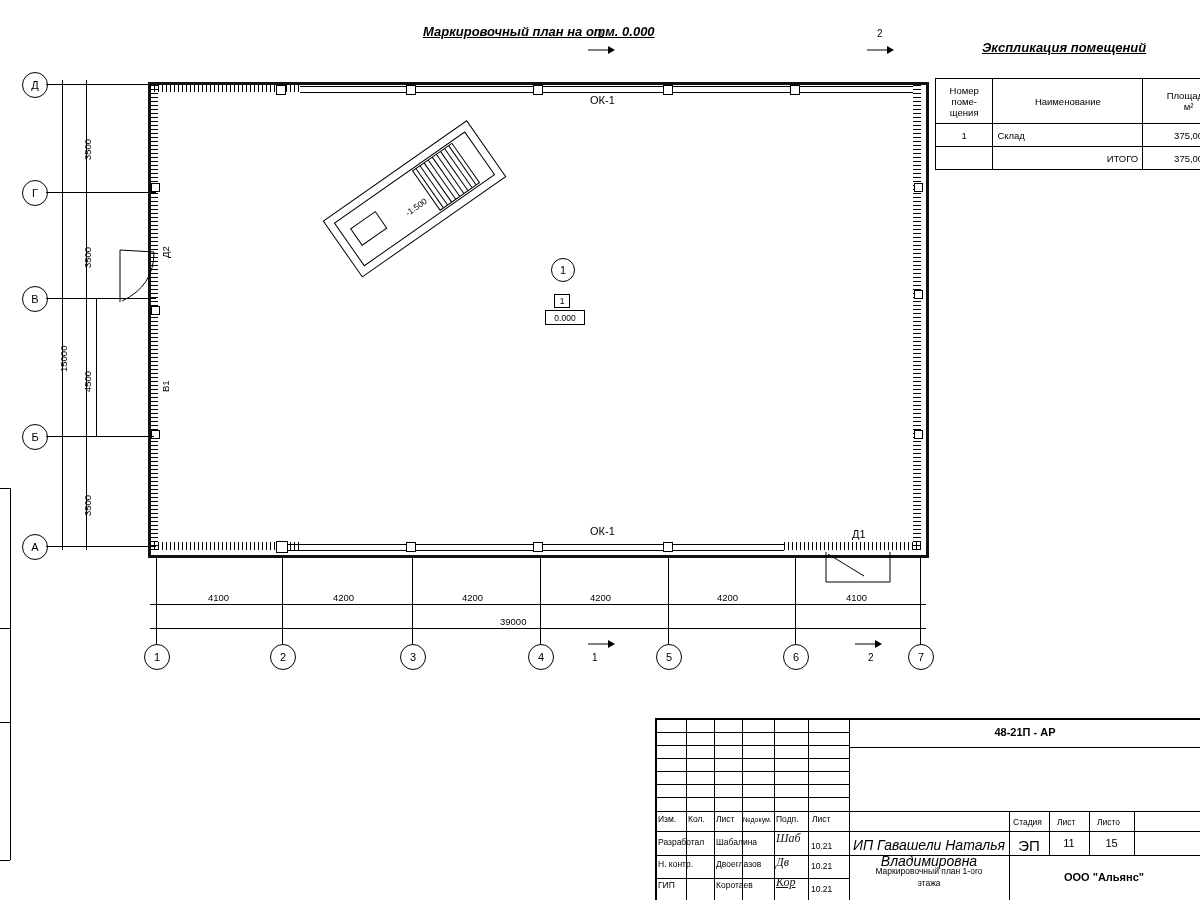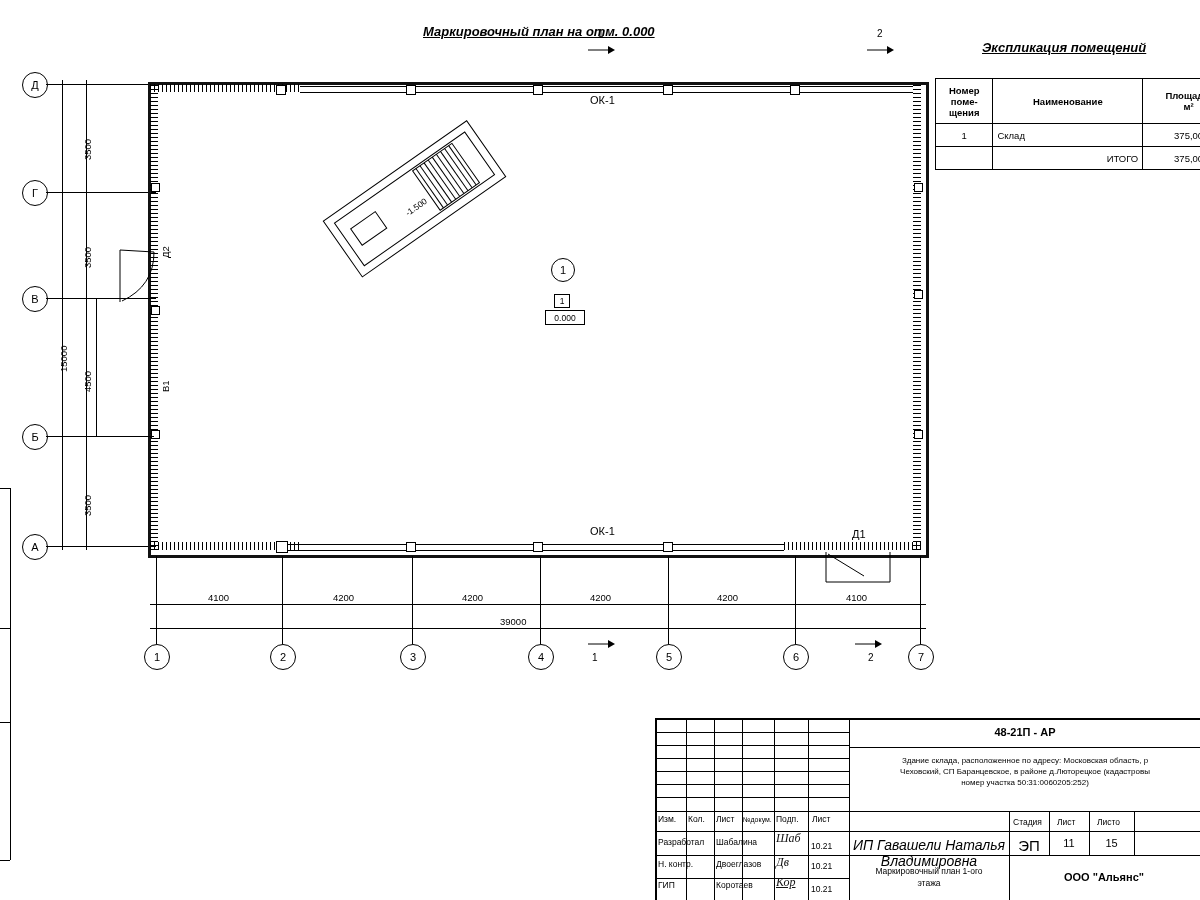--- a/index.html
+++ b/index.html
@@ -22,21 +22,21 @@
 
   .wallbox { position:absolute; border:3px solid #111; background:transparent; }
   .wall-hatch { position:absolute; background:
       repeating-linear-gradient(90deg,#000 0 1px, transparent 1px 4px); }
   .wall-hatch-v { position:absolute; background:
       repeating-linear-gradient(0deg,#000 0 1px, transparent 1px 4px); }
   .mullion { position:absolute; border:1px solid #000; background:#fff; }
 
   .tbl { border-collapse:collapse; font-size:9.5px; }
   .tbl td, .tbl th { border:1px solid #000; padding:2px 4px; font-weight:normal; }
-  .tbl th { font-weight:bold; }
+  .tbl th { font-weight:normal; }
 
   .stamp { position:absolute; border:1px solid #000; }
   .vrot { transform:rotate(-90deg); transform-origin:left top; }
 
   .arrowlbl { font-size:10px; }
   .sig { font-family:"Liberation Serif", serif; font-style:italic; font-size:12px; color:#111; }
 
   .thinbox { position:absolute; border:1px solid #000; background:#fff; }
 </style>
 </head>
@@ -295,25 +295,20 @@
 
       <div class="vline" style="left:0;top:0;height:182px;"></div>
 
       <div class="vline" style="left:160px;top:92px;height:90px;"></div>
       <div class="vline" style="left:200px;top:92px;height:44px;"></div>
       <div class="vline" style="left:240px;top:92px;height:44px;"></div>
       <div class="vline" style="left:285px;top:92px;height:44px;"></div>
 
       <div class="abs" style="left:0;top:7px;width:352px;text-align:center;font-size:11px;font-weight:bold;">48-21П - АР</div>
 
-      <div class="abs" style="left:6px;top:36px;width:340px;text-align:center;font-size:8px;line-height:11px;">
-        <span>Здание склада, расположенное по адресу: Московская область, р</span><br>
-        <span>Чеховский, СП Баранцевское, в районе д.Люторецкое  (кадастровы</span><br>
-        <span>номер участка 50:31:0060205:252)</span>
-      </div>
 
       <div class="abs" style="left:2px;top:118px;width:156px;text-align:center;font-size:14px;font-style:italic;">ИП Гавашели Наталья Владимировна</div>
 
       <div class="abs" style="left:2px;top:146px;width:156px;text-align:center;font-size:8.5px;line-height:12px;">
         <span>Маркировочный план 1-ого</span><br>
         <span>этажа</span>
       </div>
 
       <div class="abs lbl-xs" style="left:164px;top:98px;">Стадия</div>
       <div class="abs lbl-xs" style="left:208px;top:98px;">Лист</div>

